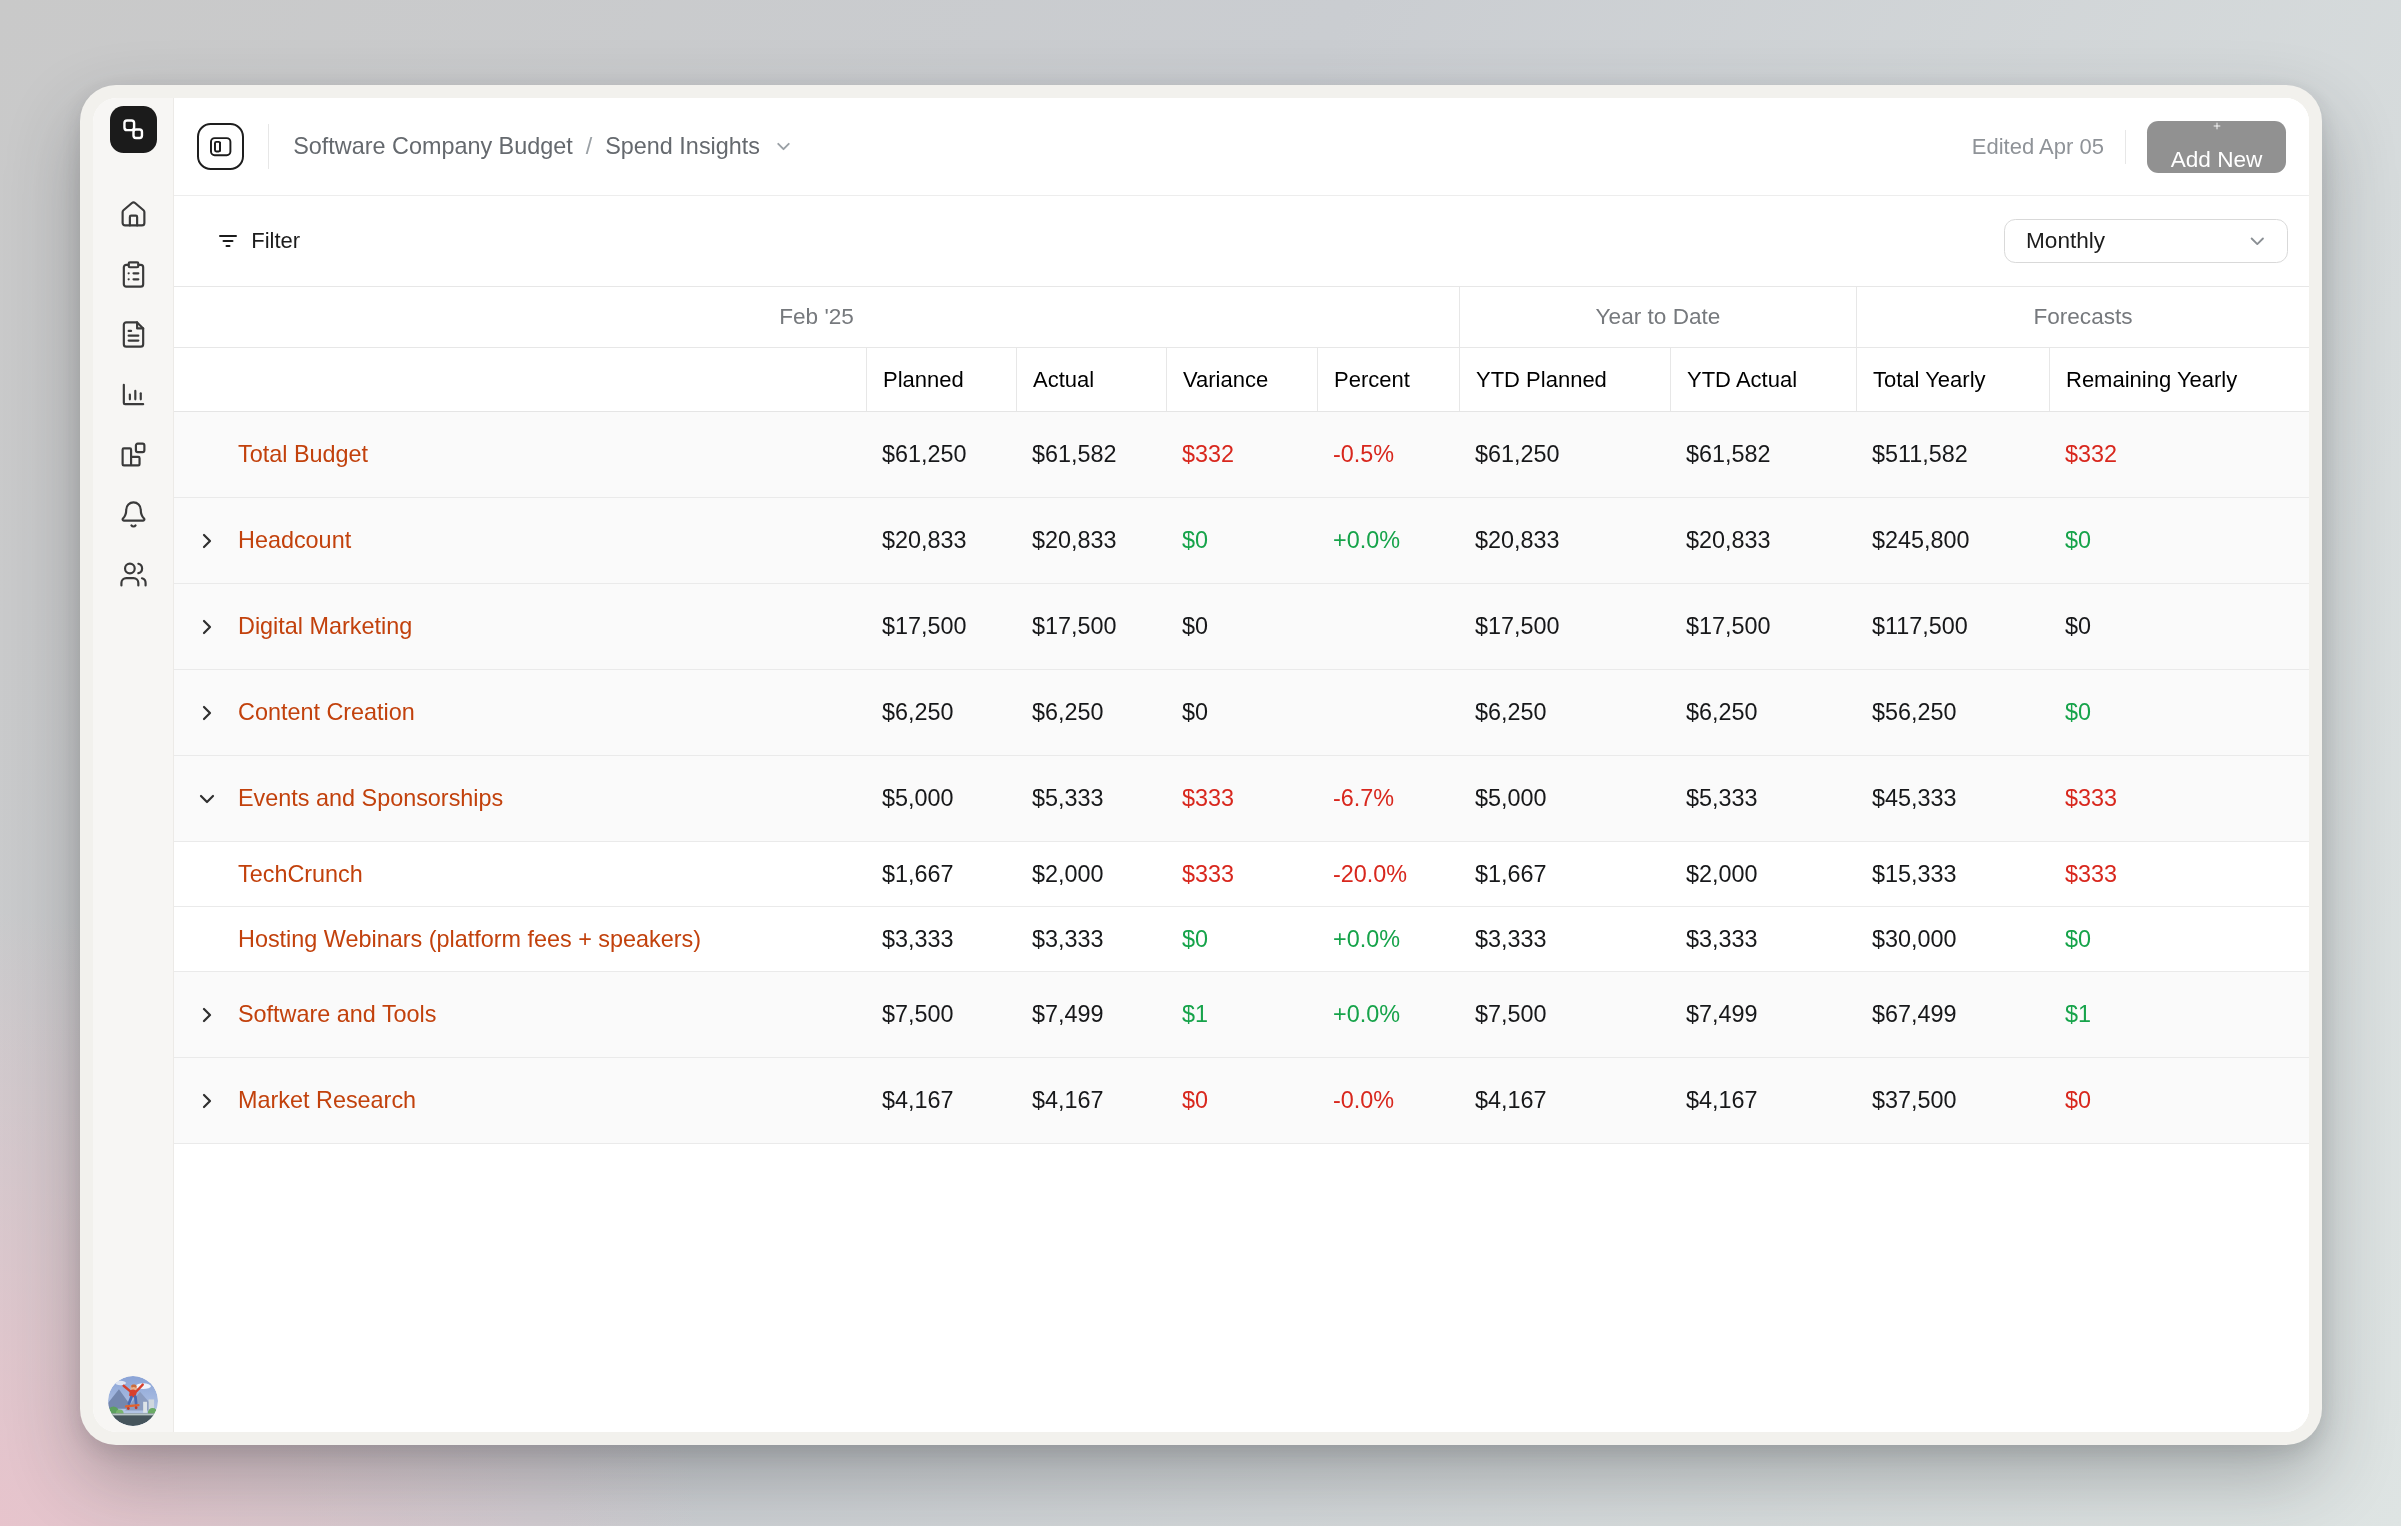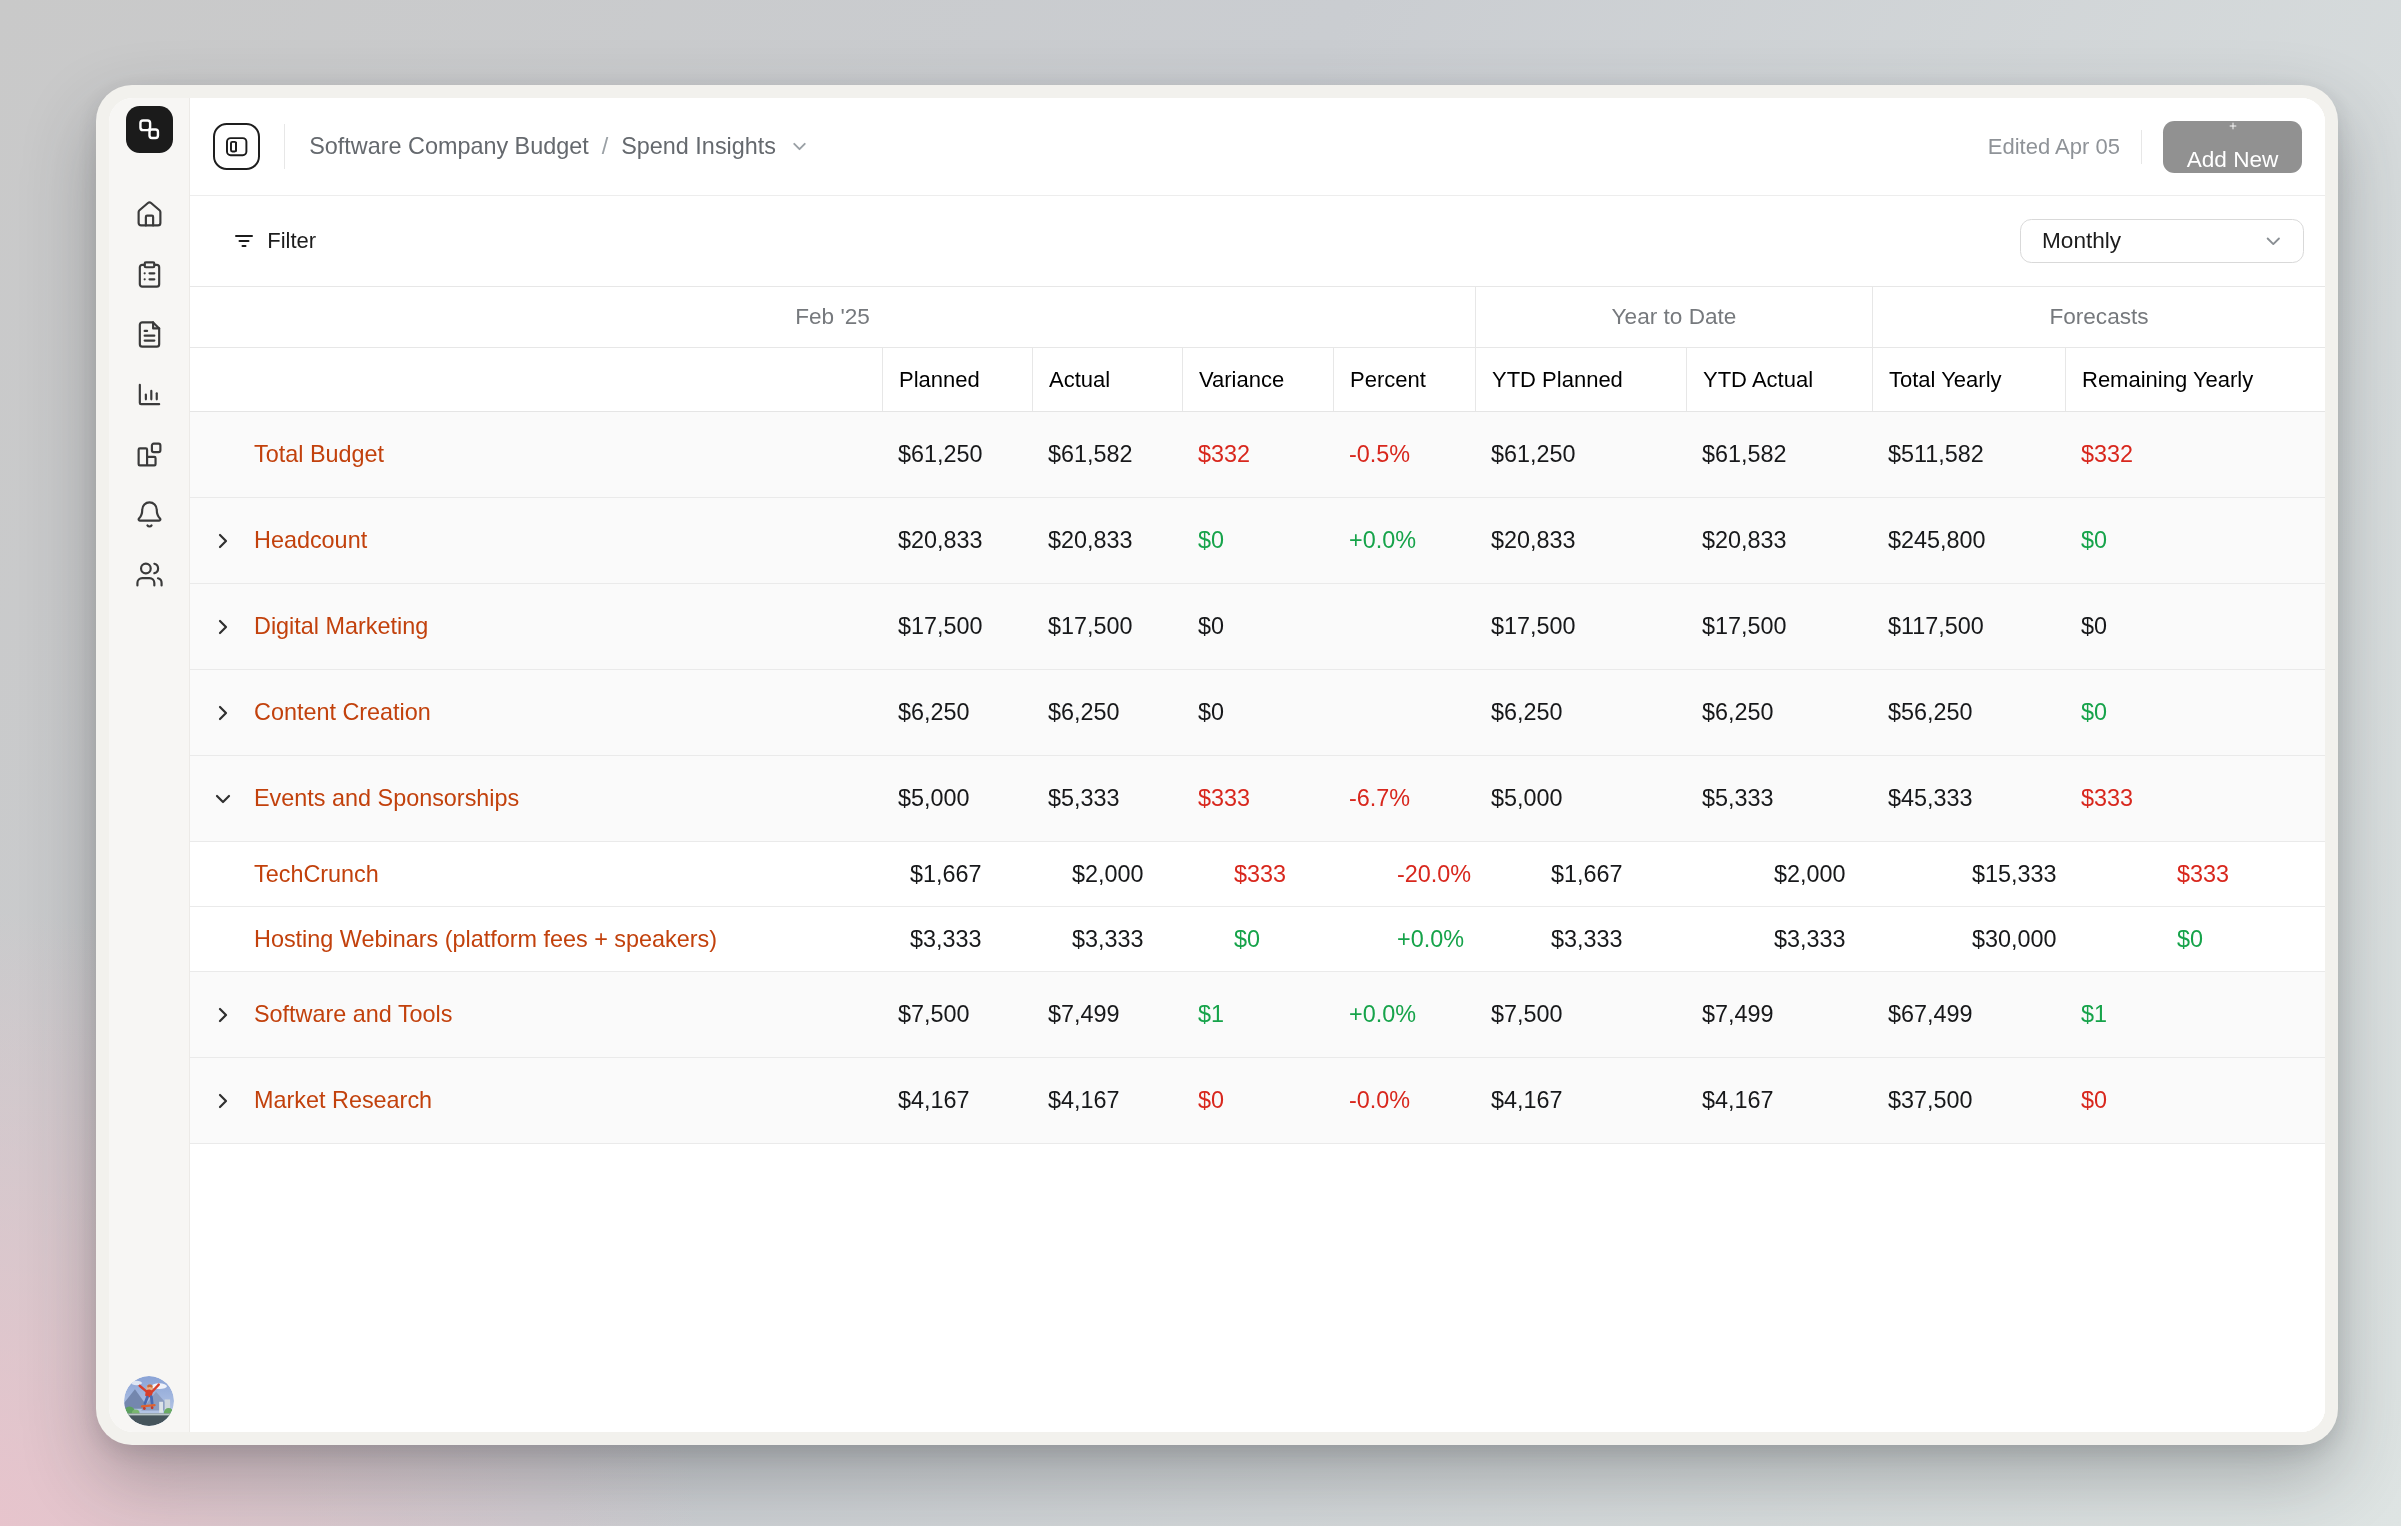--- a/index.html
+++ b/index.html
@@ -8,21 +8,21 @@
     font-family:"Liberation Sans","DejaVu Sans",sans-serif;
     background:
       radial-gradient(1210px 1049px at -2% 102%, rgba(235,195,204,.95), rgba(235,195,204,0) 62%),
       linear-gradient(118deg,#c9c9c9 0%,#cacdd1 42%,#dee4e3 100%);
     color:#17181a;
     position:relative;
   }
 
   
   .window {
-    position:absolute; left:96px; top:85px; width:2242px; height:1360px;
+    position:absolute; left:80px; top:85px; width:2242px; height:1360px;
     background:#f2f1ed; border-radius:36px; padding:13px;
     box-shadow:0 32px 73px rgba(40,44,48,.30), 0 6.5px 19.4px rgba(40,44,48,.12);
   }
   .window-inner {
     width:100%; height:100%; border-radius:24px; overflow:hidden;
     background:#ffffff; display:flex;
   }
 
   
   .sidebar {
@@ -96,21 +96,21 @@
   .g1 { grid-column:span 5; }
   .g2 { grid-column:span 2; }
   .g3 { grid-column:span 2; }
   .bl { border-left:0.8px solid #e7e7e7; }
 
   .header-row { height:64px; border-bottom:0.8px solid #e5e5e5; background:#fff; }
   .hcell { display:flex; align-items:center; padding-left:16px; font-size:22px; color:#000000; }
 
   .trow { border-bottom:0.8px solid #eaeaea; cursor:default; }
   .trow.total, .trow.parent { background:#fafafa; height:86px; }
-  .trow.child { background:#ffffff; height:65px;gap:12px; }
+  .trow.child { background:#ffffff; height:65px; }
   .cell { display:flex; align-items:center; min-width:0; }
   .name-cell { position:relative; padding-left:64px; font-size:23.4px; color:#c2410c; white-space:nowrap; overflow:hidden; }
   .chev { position:absolute; left:21px; top:50%; transform:translateY(-50%); width:24px; height:24px; color:#2f2f2f; cursor:pointer; }
   .chev svg { width:24px; height:24px; display:block; }
   .val { padding-left:16px; font-size:23.4px; color:#17181a; white-space:nowrap; }
   .val.pos { color:#16a34a; }
   .val.neg { color:#d8271d; }
 </style>
 </head>
 <body>

